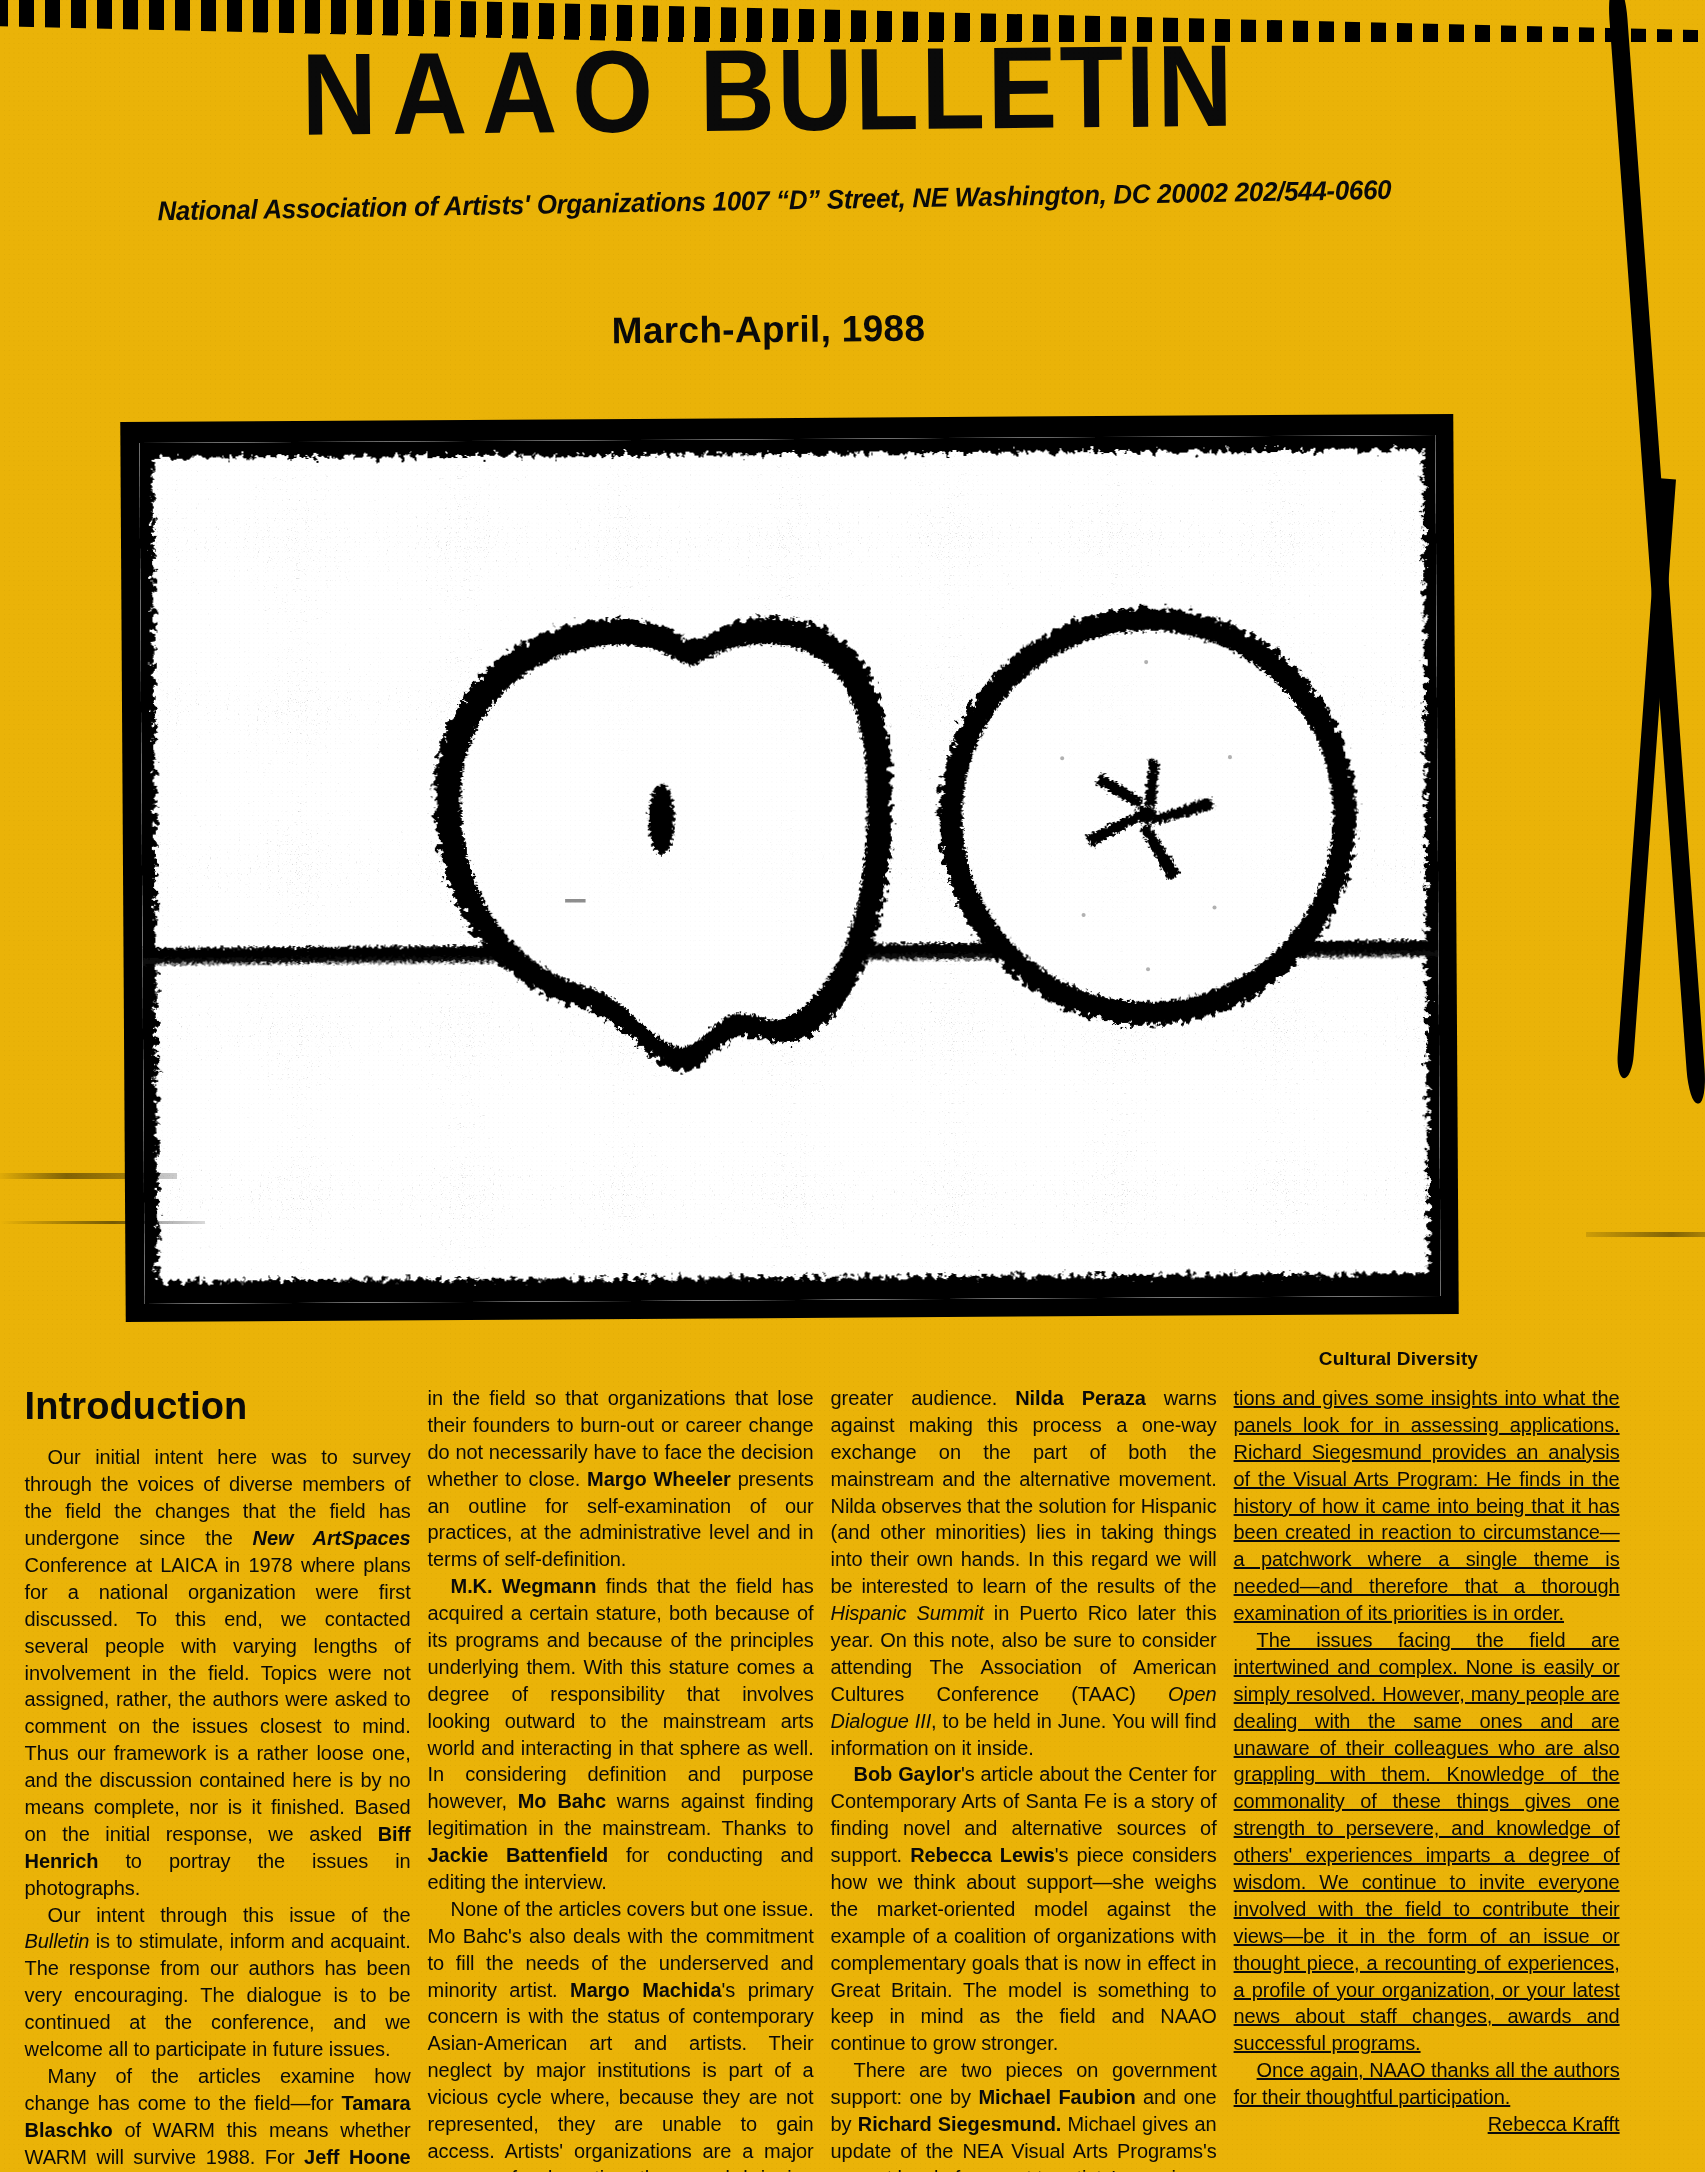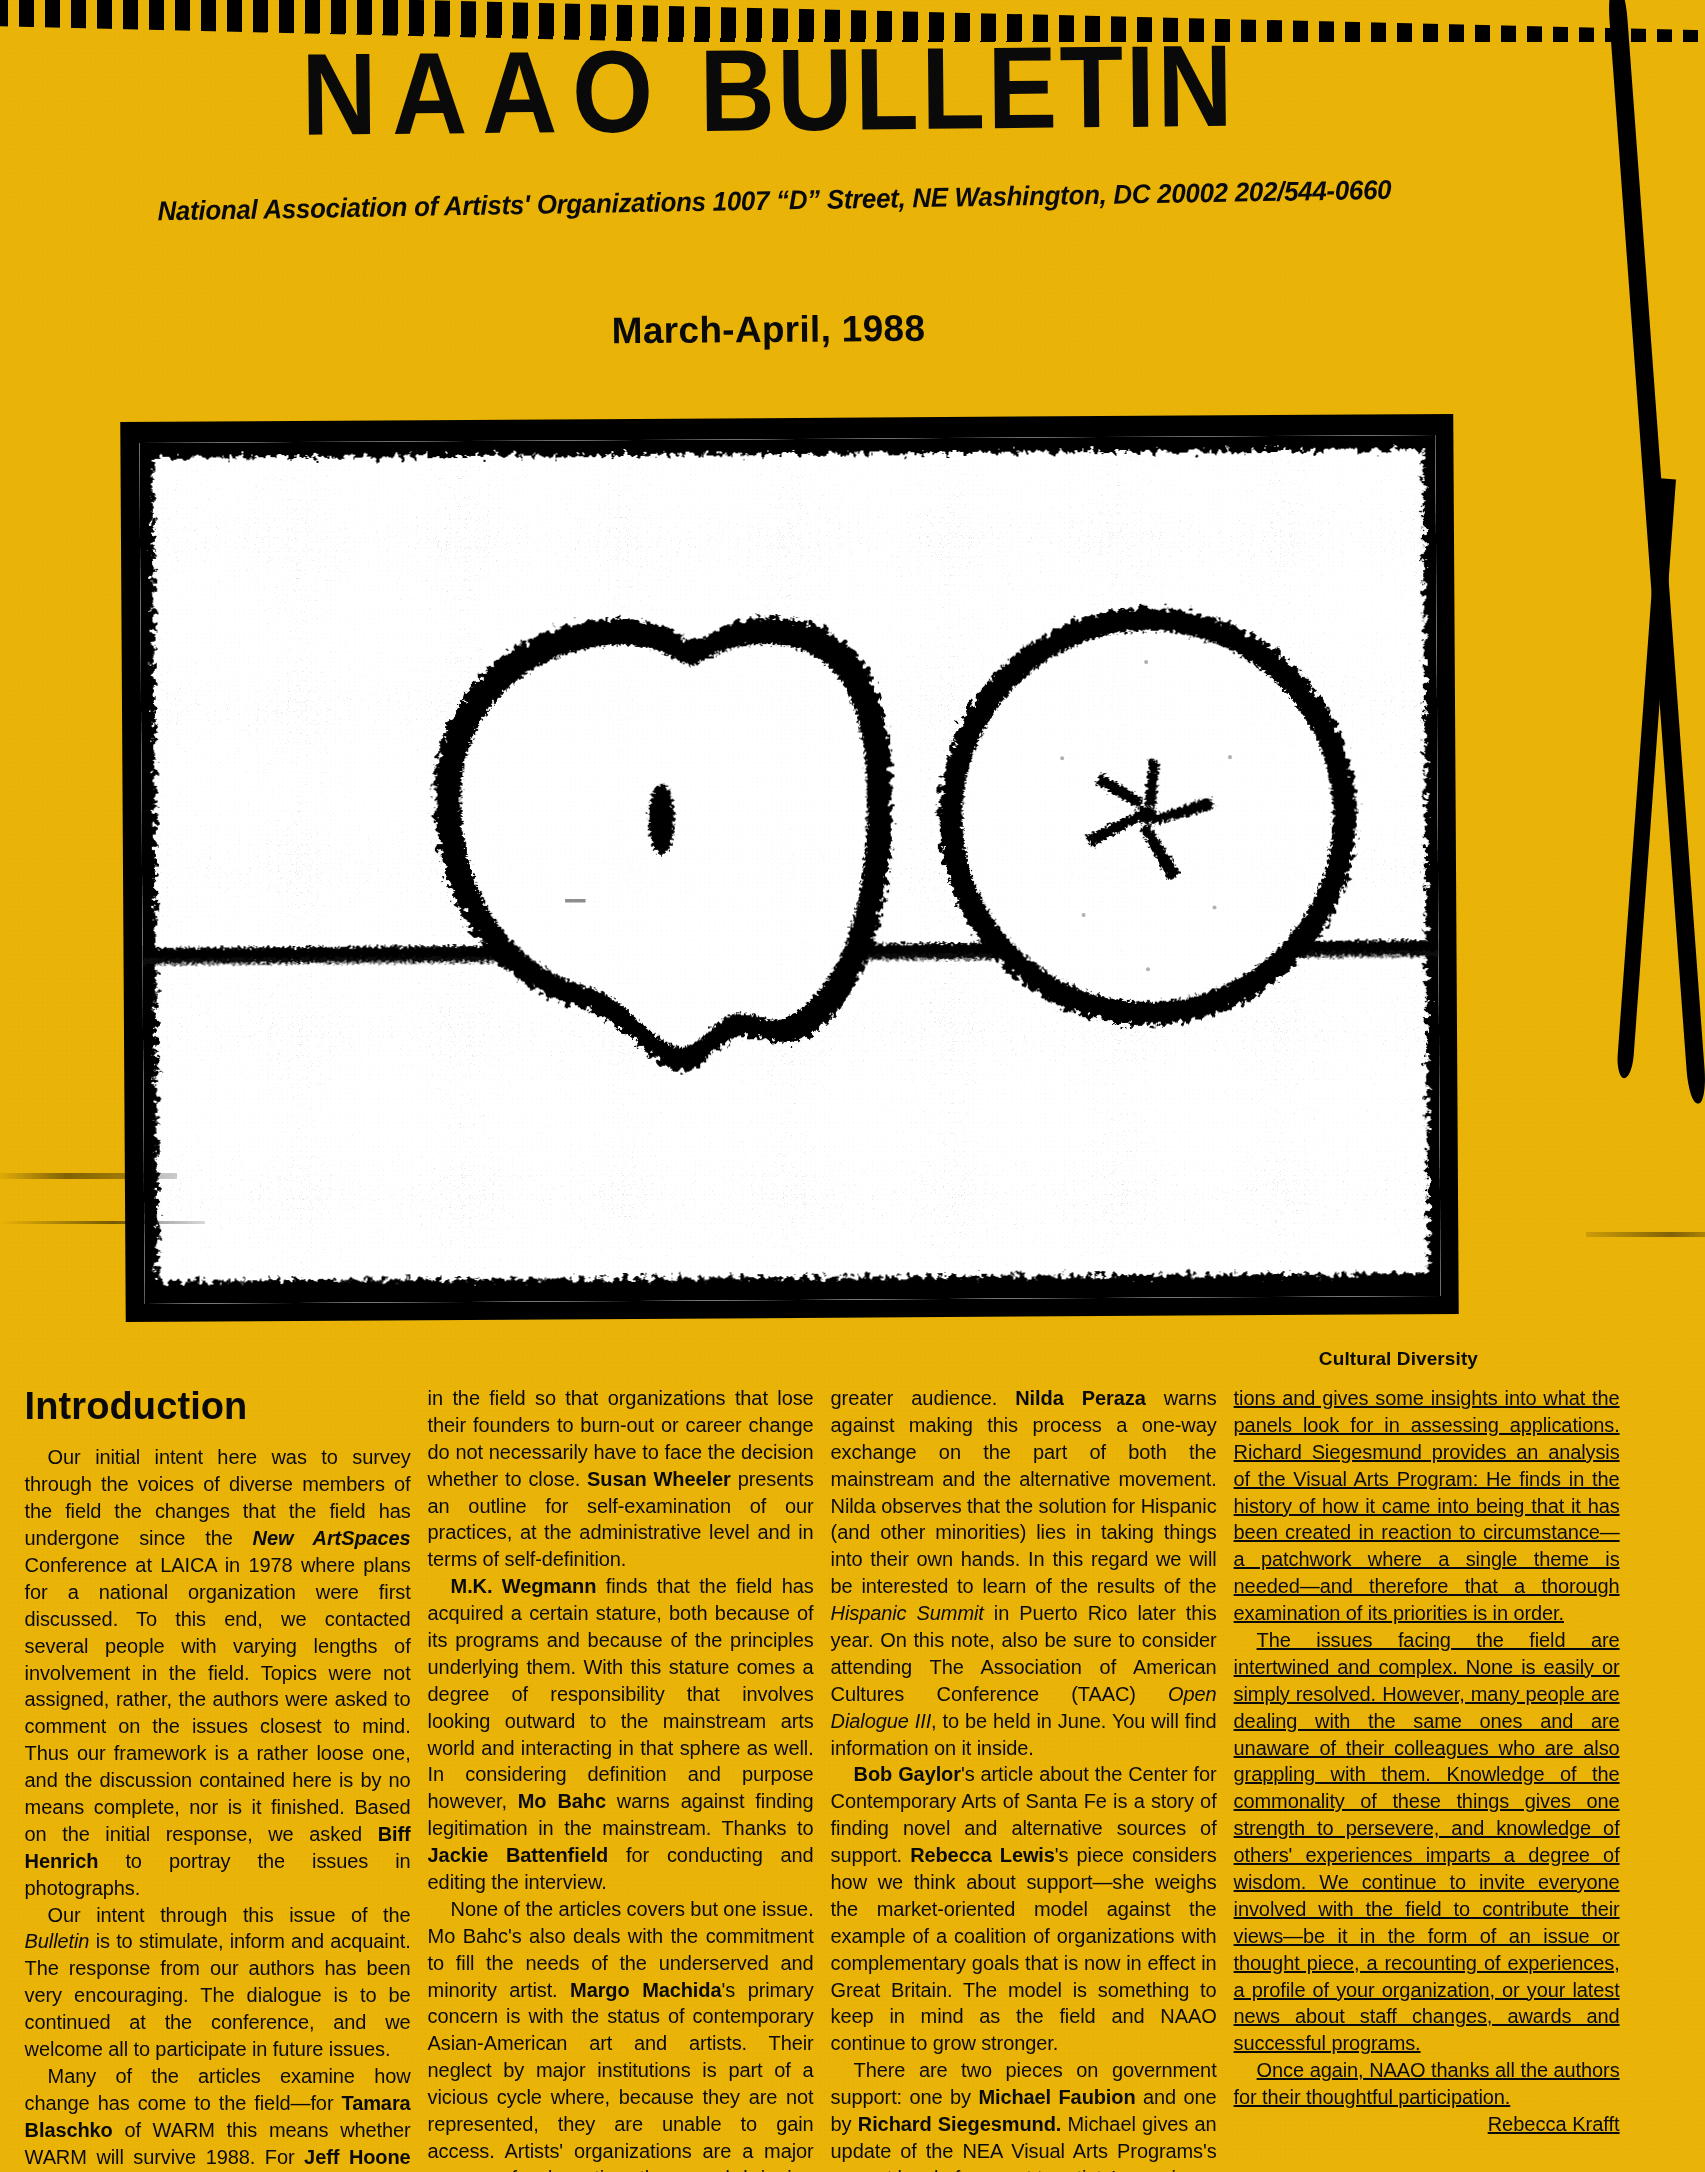--- a/index.html
+++ b/index.html
@@ -306,21 +306,21 @@
   <div class="columns">
 
     <div class="col">
       <h2>Introduction</h2>
       <p>Our initial intent here was to survey through the voices of diverse members of the field the changes that the field has undergone since the <b><i>New ArtSpaces</i></b> Conference at LAICA in 1978 where plans for a national organization were first discussed. To this end, we contacted several people with varying lengths of involvement in the field. Topics were not assigned, rather, the authors were asked to comment on the issues closest to mind. Thus our framework is a rather loose one, and the discussion contained here is by no means complete, nor is it finished. Based on the initial response, we asked <b>Biff Henrich</b> to portray the issues in photographs.</p>
       <p>Our intent through this issue of the <i>Bulletin</i> is to stimulate, inform and acquaint. The response from our authors has been very encouraging. The dialogue is to be continued at the conference, and we welcome all to participate in future issues.</p>
       <p>Many of the articles examine how change has come to the field—for <b>Tamara Blaschko</b> of WARM this means whether WARM will survive 1988. For <b>Jeff Hoone</b> this means how to get and keep new blood</p>
     </div>
 
     <div class="col">
-      <p class="noindent">in the field so that organizations that lose their founders to burn-out or career change do not necessarily have to face the decision whether to close. <b>Susan Wheeler</b> presents an outline for self-examination of our practices, at the administrative level and in terms of self-definition.</p>
+      <p class="noindent">in the field so that organizations that lose their founders to burn-out or career change do not necessarily have to face the decision whether to close. <b>Margo Wheeler</b> presents an outline for self-examination of our practices, at the administrative level and in terms of self-definition.</p>
       <p><b>M.K. Wegmann</b> finds that the field has acquired a certain stature, both because of its programs and because of the principles underlying them. With this stature comes a degree of responsibility that involves looking outward to the mainstream arts world and interacting in that sphere as well. In considering definition and purpose however, <b>Mo Bahc</b> warns against finding legitimation in the mainstream. Thanks to <b>Jackie Battenfield</b> for conducting and editing the interview.</p>
       <p>None of the articles covers but one issue. Mo Bahc's also deals with the commitment to fill the needs of the underserved and minority artist. <b>Margo Machida</b>'s primary concern is with the status of contemporary Asian-American art and artists. Their neglect by major institutions is part of a vicious cycle where, because they are not represented, they are unable to gain access. Artists' organizations are a major means of advocating them and bringing their art to a</p>
     </div>
 
     <div class="col">
       <p class="noindent">greater audience. <b>Nilda Peraza</b> warns against making this process a one-way exchange on the part of both the mainstream and the alternative movement. Nilda observes that the solution for Hispanic (and other minorities) lies in taking things into their own hands. In this regard we will be interested to learn of the results of the <i>Hispanic Summit</i> in Puerto Rico later this year. On this note, also be sure to consider attending The Association of American Cultures Conference (TAAC) <i>Open Dialogue III</i>, to be held in June. You will find information on it inside.</p>
       <p><b>Bob Gaylor</b>'s article about the Center for Contemporary Arts of Santa Fe is a story of finding novel and alternative sources of support. <b>Rebecca Lewis</b>'s piece considers how we think about support—she weighs the market-oriented model against the example of a coalition of organizations with complementary goals that is now in effect in Great Britain. The model is something to keep in mind as the field and NAAO continue to grow stronger.</p>
       <p>There are two pieces on government support: one by <b>Michael Faubion</b> and one by <b>Richard Siegesmund.</b> Michael gives an update of the NEA Visual Arts Programs's current level of support to artists' organiza-</p>
     </div>
 

